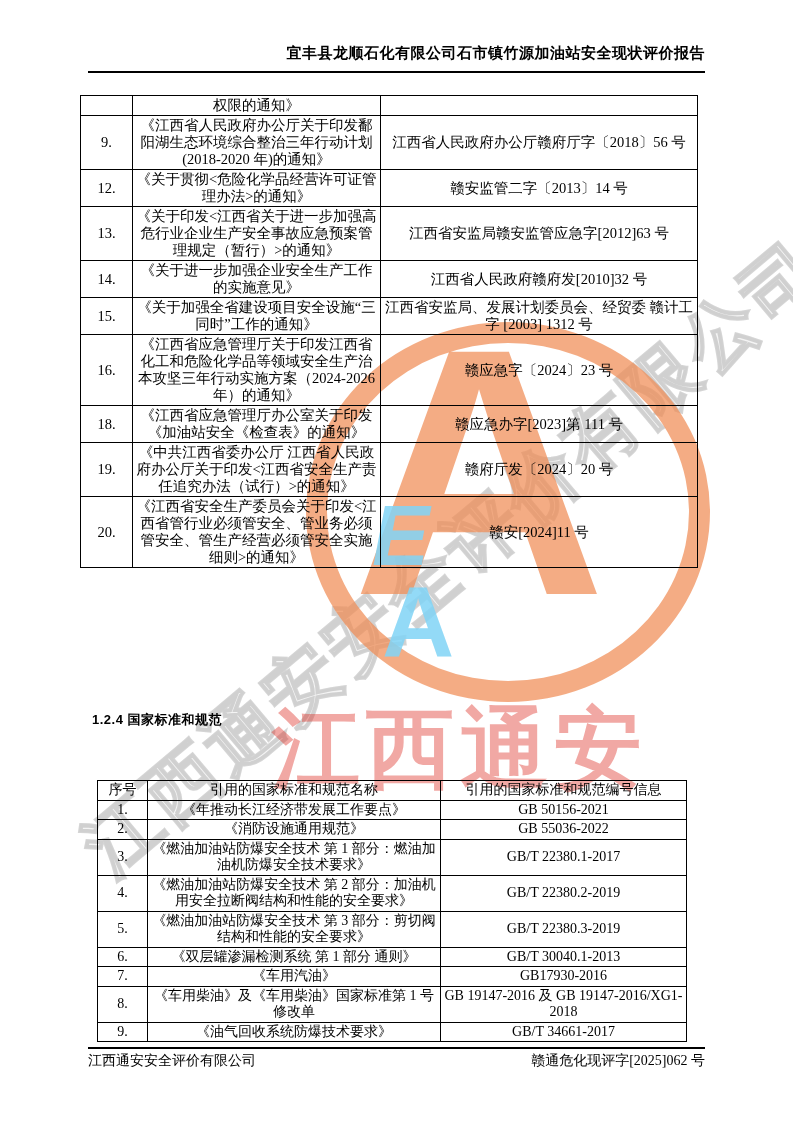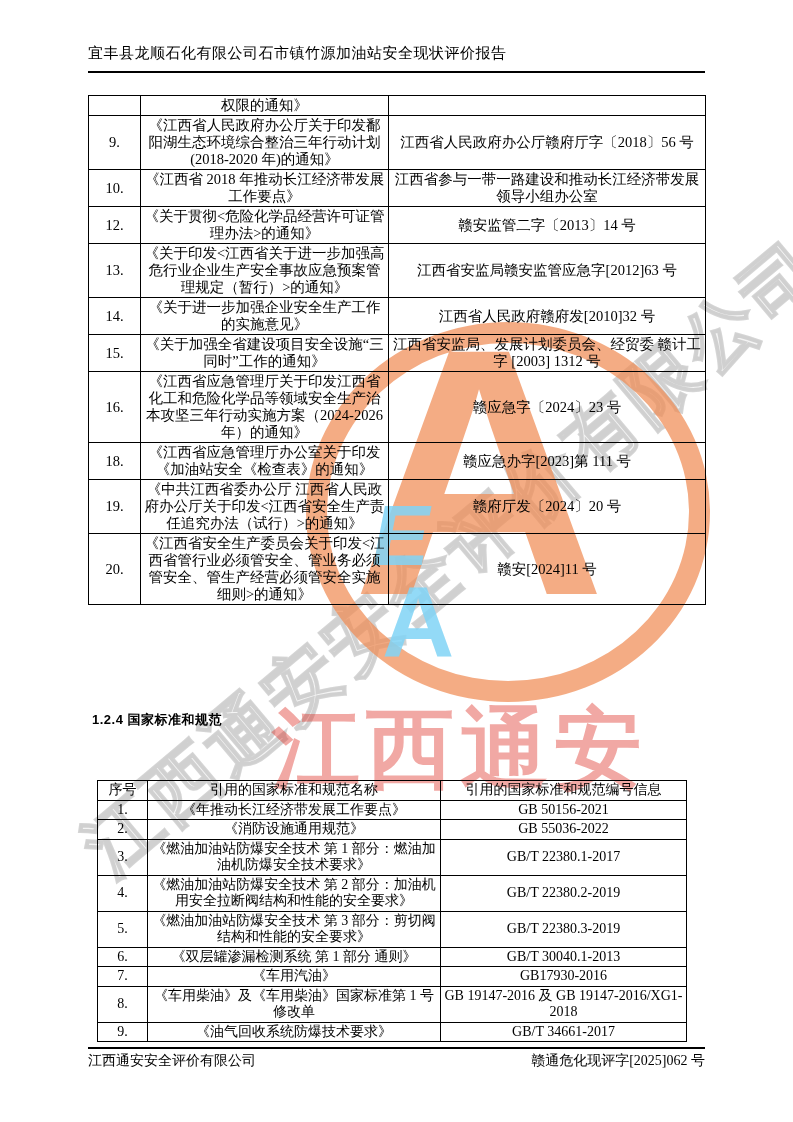--- a/index.html
+++ b/index.html
@@ -47,35 +47,35 @@
   }
   .wm-red {
     position: absolute; left: 272px; top: 706px;
     font-size: 88px; line-height: 1; font-weight: bold; letter-spacing: 6px; white-space: nowrap;
     color: rgba(222,48,38,0.42);
   }
   
   .content { position: absolute; inset: 0; z-index: 1; }
   .doc-title {
     position: absolute; top: 44px; left: 88px; width: 617px;
-    text-align: left; font-size: 15px; font-weight: normal; letter-spacing: 0.5px;
+    text-align: right; font-size: 15px; font-weight: bold; letter-spacing: 0.5px;
   }
   .header-rule {
     position: absolute; top: 71px; left: 88px; width: 617px; height: 2px; background: #000;
   }
   table { border-collapse: collapse; table-layout: fixed; background: transparent; }
   td, th {
     border: 1.5px solid #000;
     text-align: center; vertical-align: middle;
     padding: 1px 3px;
     background: transparent;
     font-weight: normal;
   }
   .tbl1 {
-    position: absolute; top: 95px; left: 88px; width: 617px;
+    position: absolute; top: 95px; left: 80px; width: 617px;
     font-size: 14.5px; line-height: 17px;
   }
   .tbl1 col.c1 { width: 52px; }
   .tbl1 col.c2 { width: 248px; }
   .tbl1 col.c3 { width: 317px; }
   .section-heading {
     position: absolute; top: 711px; left: 92px;
     font-size: 13px; font-weight: bold; letter-spacing: 0.5px;
     font-family: "Liberation Sans", sans-serif;
   }
@@ -129,25 +129,20 @@
           <td></td>
           <td>权限的通知》</td>
           <td></td>
         </tr>
         <tr>
           <td>9.</td>
           <td>《江西省人民政府办公厅关于印发鄱阳湖生态环境综合整治三年行动计划(2018-2020 年)的通知》</td>
           <td>江西省人民政府办公厅赣府厅字〔2018〕56 号</td>
         </tr>
         <tr>
-          <td>10.</td>
-          <td>《江西省 2018 年推动长江经济带发展工作要点》</td>
-          <td>江西省参与一带一路建设和推动长江经济带发展领导小组办公室</td>
-        </tr>
-        <tr>
           <td>12.</td>
           <td>《关于贯彻&lt;危险化学品经营许可证管理办法&gt;的通知》</td>
           <td>赣安监管二字〔2013〕14 号</td>
         </tr>
         <tr>
           <td>13.</td>
           <td>《关于印发&lt;江西省关于进一步加强高危行业企业生产安全事故应急预案管理规定（暂行）&gt;的通知》</td>
           <td>江西省安监局赣安监管应急字[2012]63 号</td>
         </tr>
         <tr>

